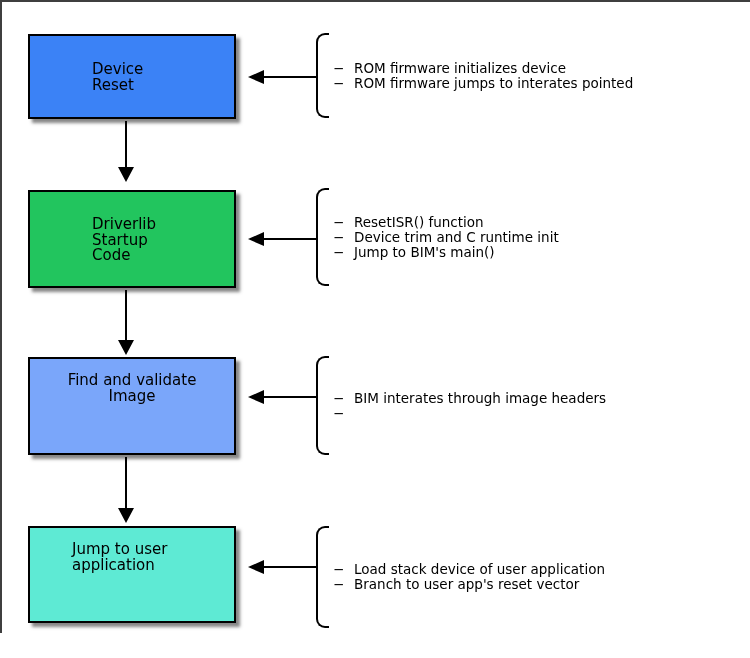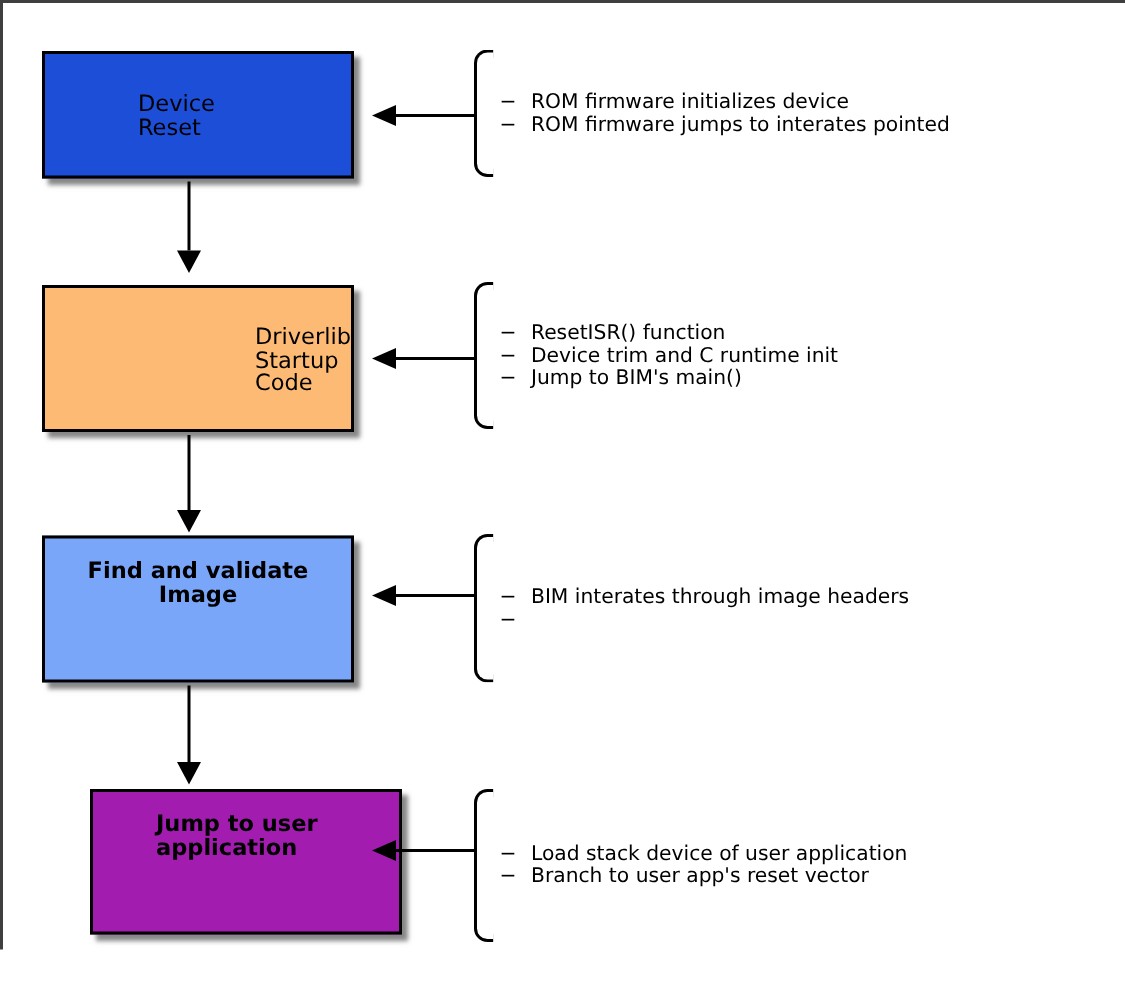--- a/index.html
+++ b/index.html
@@ -25,21 +25,21 @@
     left:28px;
     width:208px;
     border:2px solid #000;
     box-sizing:border-box;
     box-shadow:4px 4px 3px rgba(105,105,105,0.8);
     display:flex;
     flex-direction:column;
   }
   .box-label { display:flex; flex-direction:column; }
   .label-line { font-size:15px; line-height:16px; white-space:nowrap; }
-  .label-bold .label-line { font-weight:bold; }
+  .label-bold .label-line { font-weight:normal; }
   .code-line { font-weight:normal; font-size:15px; line-height:15px; }
 
   .center-v { justify-content:center; }
   .pad-left-62 { padding-left:62px; }
   .pad-left-42 { padding-left:42px; }
   .text-center { align-items:center; text-align:center; }
 
   
   .vline { position:absolute; left:125px; width:2px; background:#000; }
   .head-down {
@@ -82,21 +82,21 @@
   .note-line { font-size:13.5px; line-height:15px; white-space:nowrap;text-align:center; }
 </style>
 </head>
 <body>
 
 <div id="stage">
 
   <div class="frame-top"></div>
   <div class="frame-left"></div>
 
-  <div class="box center-v pad-left-62" style="top: 34px; height: 85px; background: #1d4ed8;">
+  <div class="box center-v pad-left-62" style="top: 34px; height: 85px; background: #3b82f6;">
     <div class="box-label">
       <div class="label-line">Device</div>
       <div class="label-line">Reset</div>
     </div>
   </div>
   <div class="hline" style="top:76px"></div>
   <div class="head-left" style="top:70px"></div>
   <div class="bracket" style="top:33px;height:85px"></div>
   <div class="callout" style="top:33px;height:85px">
     <div class="bullet-row">
@@ -109,21 +109,21 @@
       <span class="dash">−</span>
       <div class="bullet-lines">
         <div class="note-line">ROM firmware jumps to interates pointed</div>
       </div>
     </div>
   </div>
 
   <div class="vline" style="top:121px;height:46px"></div>
   <div class="head-down" style="top:167px"></div>
 
-  <div class="box center-v pad-left-62" style="top: 190px; height: 98px; background: #fdba74; align-items: flex-end;">
+  <div class="box center-v pad-left-62" style="top: 190px; height: 98px; background: #22c55e;">
     <div class="box-label">
       <div class="label-line">Driverlib</div>
       <div class="label-line">Startup</div>
       <div class="label-line code-line">Code</div>
     </div>
   </div>
   <div class="hline" style="top:238px"></div>
   <div class="head-left" style="top:232px"></div>
   <div class="bracket" style="top:188px;height:98px"></div>
   <div class="callout" style="top:188px;height:98px">
@@ -167,21 +167,21 @@
       </div>
     </div>
     <div class="bullet-row">
       <span class="dash">−</span>
     </div>
   </div>
 
   <div class="vline" style="top:457px;height:51px"></div>
   <div class="head-down" style="top:508px"></div>
 
-  <div class="box label-bold pad-left-42" style="top: 526px; height: 97px; padding-top: 13px; background: #a21caf; margin-left: 32px;">
+  <div class="box label-bold pad-left-42" style="top: 526px; height: 97px; padding-top: 13px; background: #5eead4;">
     <div class="box-label">
       <div class="label-line">Jump to user</div>
       <div class="label-line">application</div>
     </div>
   </div>
   <div class="hline" style="top:566px"></div>
   <div class="head-left" style="top:560px"></div>
   <div class="bracket" style="top:526px;height:102px"></div>
   <div class="callout" style="top:526px;height:102px">
     <div class="bullet-row">

